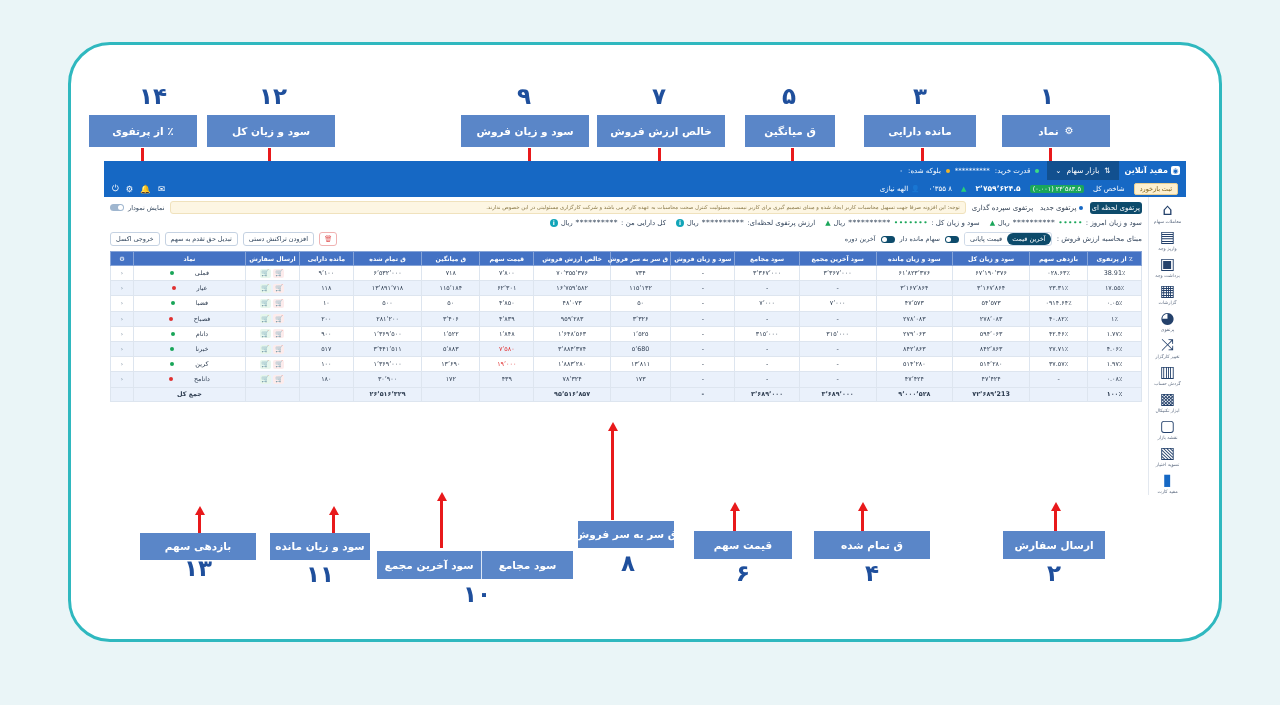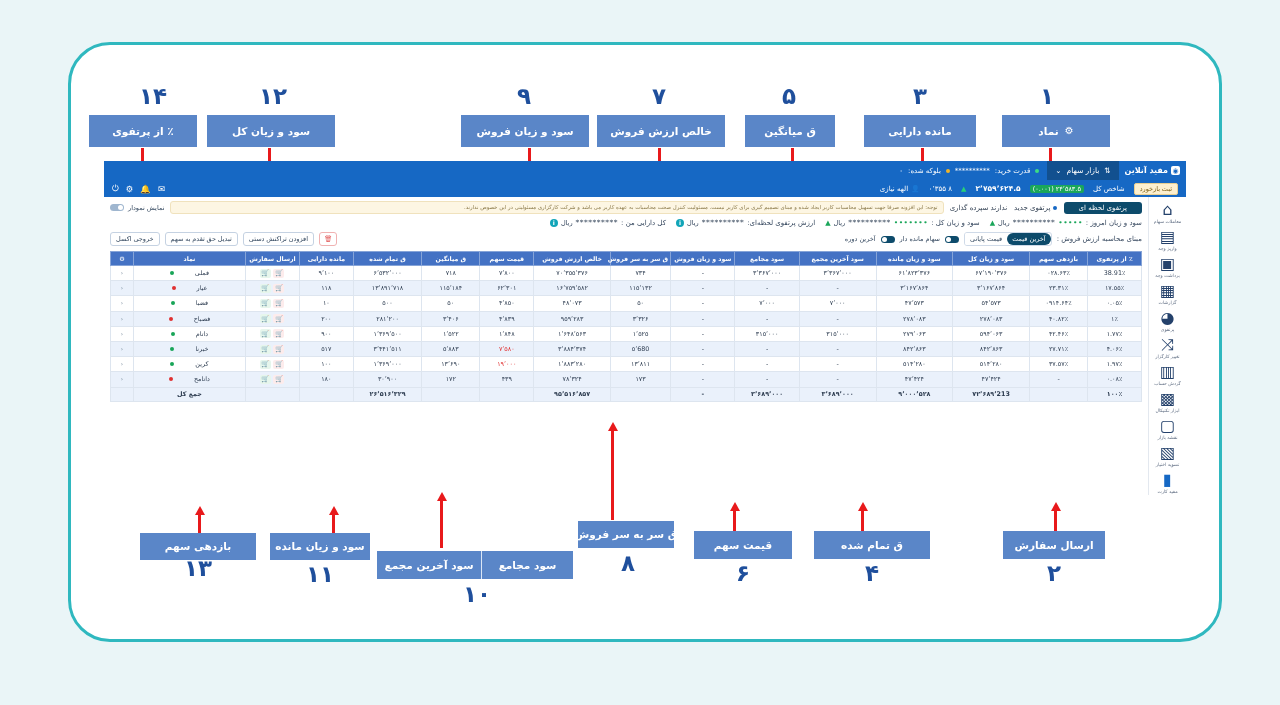--- a/index.html
+++ b/index.html
@@ -155,21 +155,21 @@
     right: 38px; top: 36px;
     width: 1044px; height: 298px;
     background: #ffffff;
     padding: 4px 6px 0 6px;
   }
   .row-flex { display: flex; align-items: center; }
 
   .tabs-row { display: flex; align-items: center; gap: 7px; font-size: 7px; }
   .tab-active {
     background: #0d4b6b; color: #fff;
-    border-radius: 3px; padding: 2px 15px; font-size: 7px;
+    border-radius: 3px; padding: 2px 2px; font-size: 7px;
   }
   .tab-plain { color: #2b3a4d; font-size: 7px; }
   .bluedot { width: 4px; height: 4px; border-radius: 50%; background: #1668c4; display: inline-block; }
 
   .notice {
     background: #fdf6e3; border: 1px solid #f0e2bd;
     border-radius: 3px; color: #8b7a4a;
     font-size: 5.4px; padding: 2px 5px; line-height: 1.3;
     flex: 1; margin: 0 6px;
     overflow: hidden; white-space: nowrap; text-overflow: clip;
@@ -388,21 +388,21 @@
 
     <div id="content">
 
       <div class="row-flex">
         <div class="tabs-row">
           <span class="tab-active">پرتفوی لحظه ای</span>
           <span class="tab-plain">
             <span class="bluedot"></span>
             <span>پرتفوی جدید</span>
           </span>
-          <span class="tab-plain">ندارند سپرده گذاری</span>
+          <span class="tab-plain">پرتفوی سپرده گذاری</span>
         </div>
         <div class="notice">توجه: این افزونه صرفا جهت تسهیل محاسبات کاربر ایجاد شده و مبنای تصمیم گیری برای کاربر نیست. مسئولیت کنترل صحت محاسبات به عهده کاربر می باشد و شرکت کارگزاری مسئولیتی در این خصوص ندارند.</div>
         <div style="display:flex;align-items:center;gap:4px;">
           <span class="toglbl">نمایش نمودار</span>
           <span class="toggle"></span>
         </div>
       </div>
 
       <div class="stat-row">
         <div class="stat-cell">

